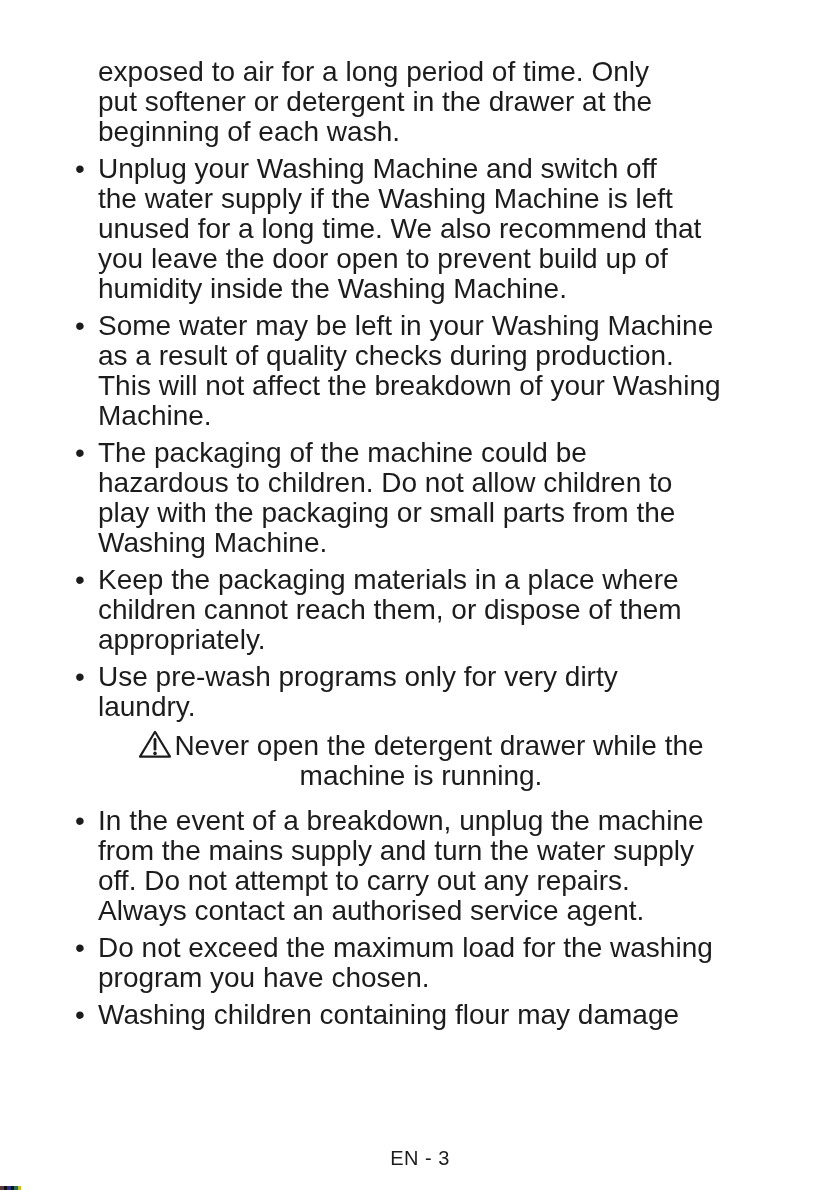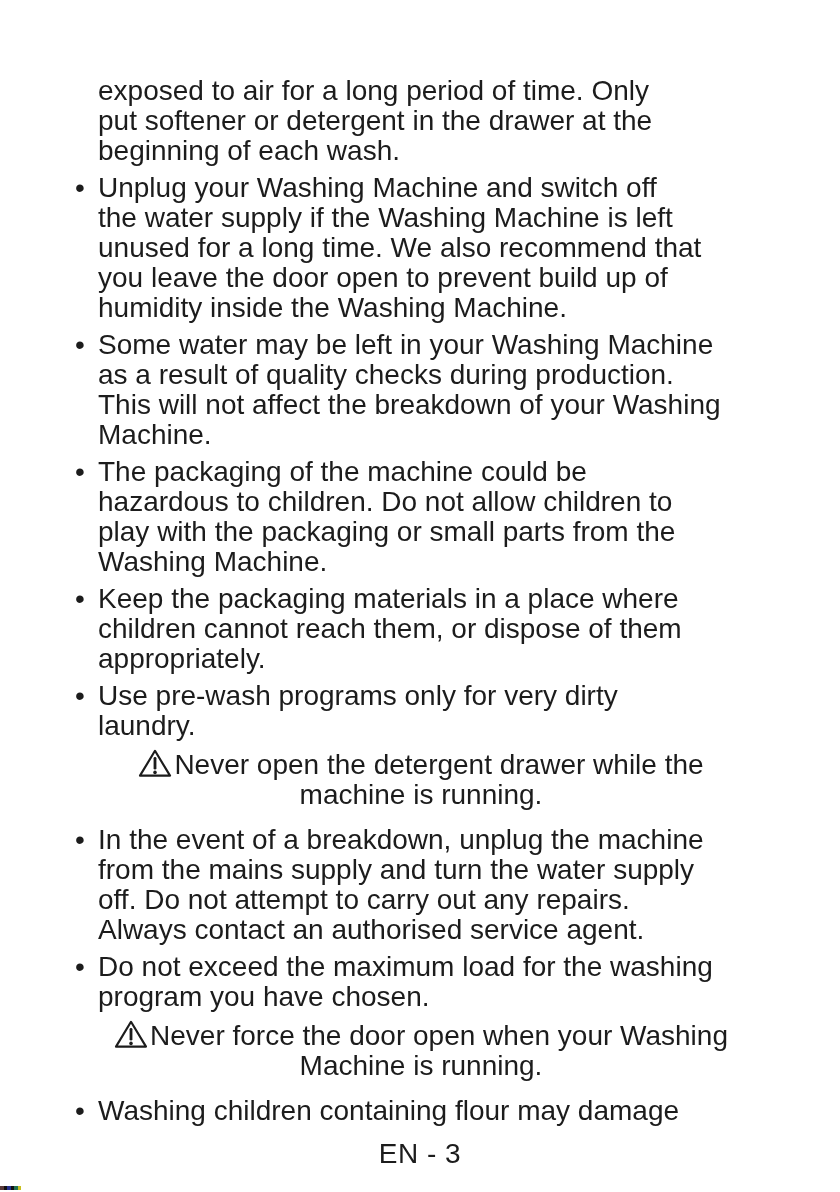--- a/index.html
+++ b/index.html
@@ -10,21 +10,21 @@
   body {
     width: 840px;
     height: 1192px;
     position: relative;
     overflow: hidden;
     font-family: "Liberation Sans", sans-serif;
     color: #1c1c1c;
   }
   #content {
     position: absolute;
-    top: 76px;
+    top: 57px;
     left: 60px;
     right: 56px;
   }
   .block {
     display: flex;
     font-size: 28px;
     line-height: 30px;
     margin-bottom: 7px;
   }
   .block .text {
@@ -52,21 +52,21 @@
     vertical-align: -4px;
     margin-right: 2px;
     color: #1c1c1c;
   }
   footer {
     position: absolute;
     left: 0;
     right: 0;
     bottom: 22px;
     text-align: center;
-    font-size: 28px;
+    font-size: 20px;
     letter-spacing: 0.5px;
   }
   #corner-mark {
     position: absolute;
     left: 0;
     bottom: 2px;
     height: 4px;
     display: flex;
   }
   #corner-mark span {
@@ -140,28 +140,20 @@
 off. Do not attempt to carry out any repairs.
 Always contact an authorised service agent.</div>
   </div>
 
   <div class="block bullet">
     <span class="marker">•</span>
     <div class="text">Do not exceed the maximum load for the washing
 program you have chosen.</div>
   </div>
 
-  <div class="block warning">
-    <div class="text"><svg class="warn-icon" viewBox="0 0 36 32" aria-hidden="true">
-            <polygon points="18,3 34,29.5 2,29.5" fill="none" stroke="currentColor" stroke-width="2.3" stroke-linejoin="round"></polygon>
-            <line x1="18" y1="11" x2="18" y2="21.5" stroke="currentColor" stroke-width="3" stroke-linecap="round"></line>
-            <circle cx="18" cy="26" r="1.9" fill="currentColor"></circle>
-          </svg><span class="warn-body">Never force the door open when your Washing
-Machine is running.</span></div>
-  </div>
 
   <div class="block bullet">
     <span class="marker">•</span>
     <div class="text">Washing children containing flour may damage</div>
   </div>
 </section>
 
   <footer>
     <span>EN - 3</span>
   </footer>

